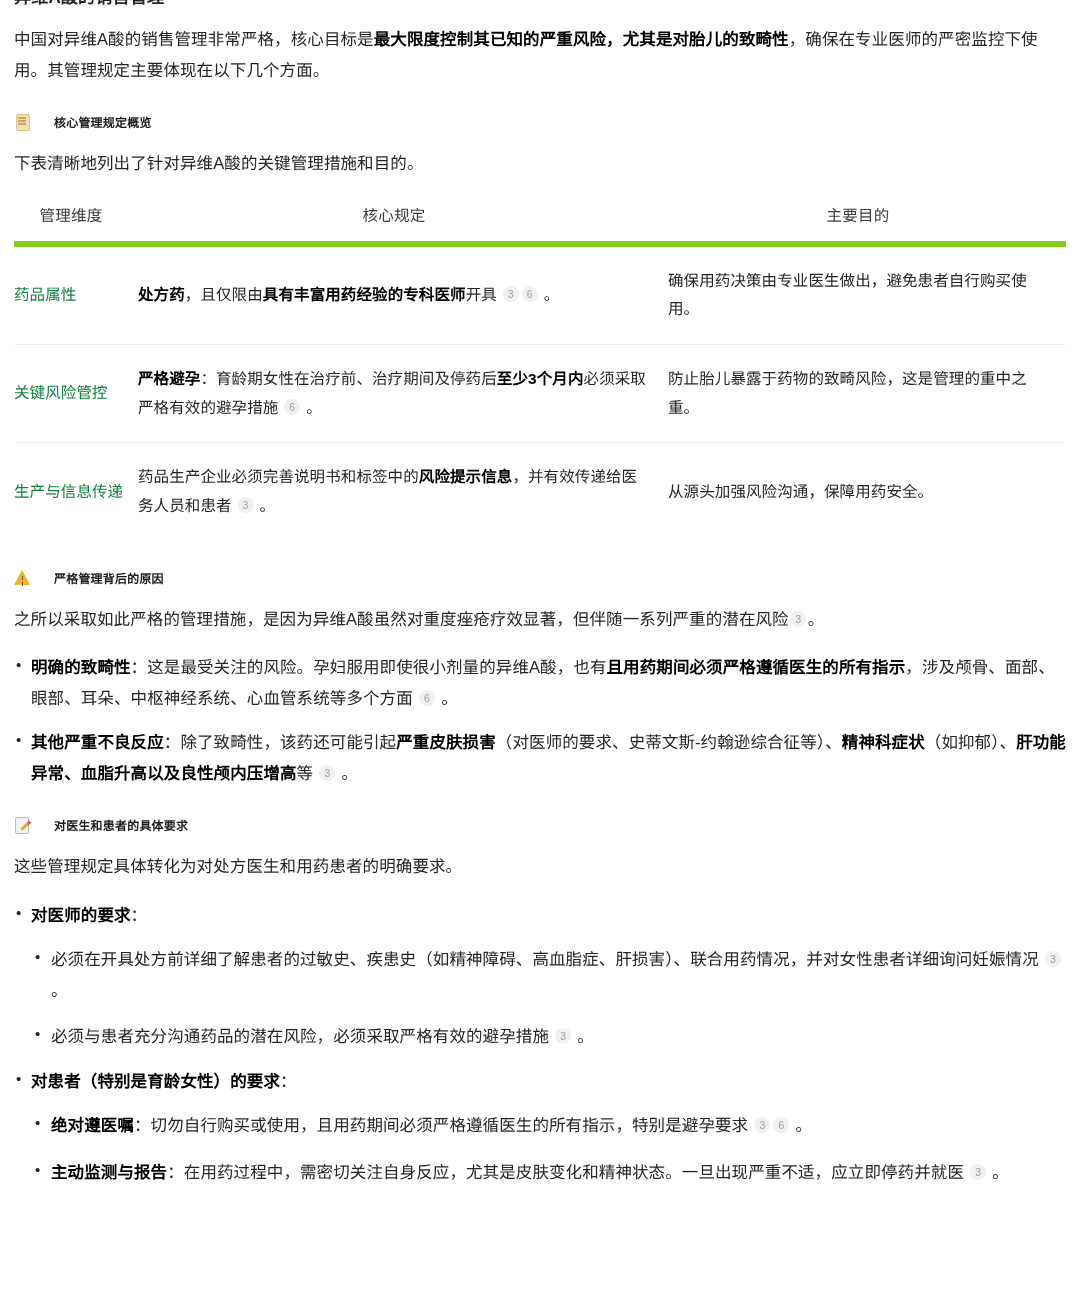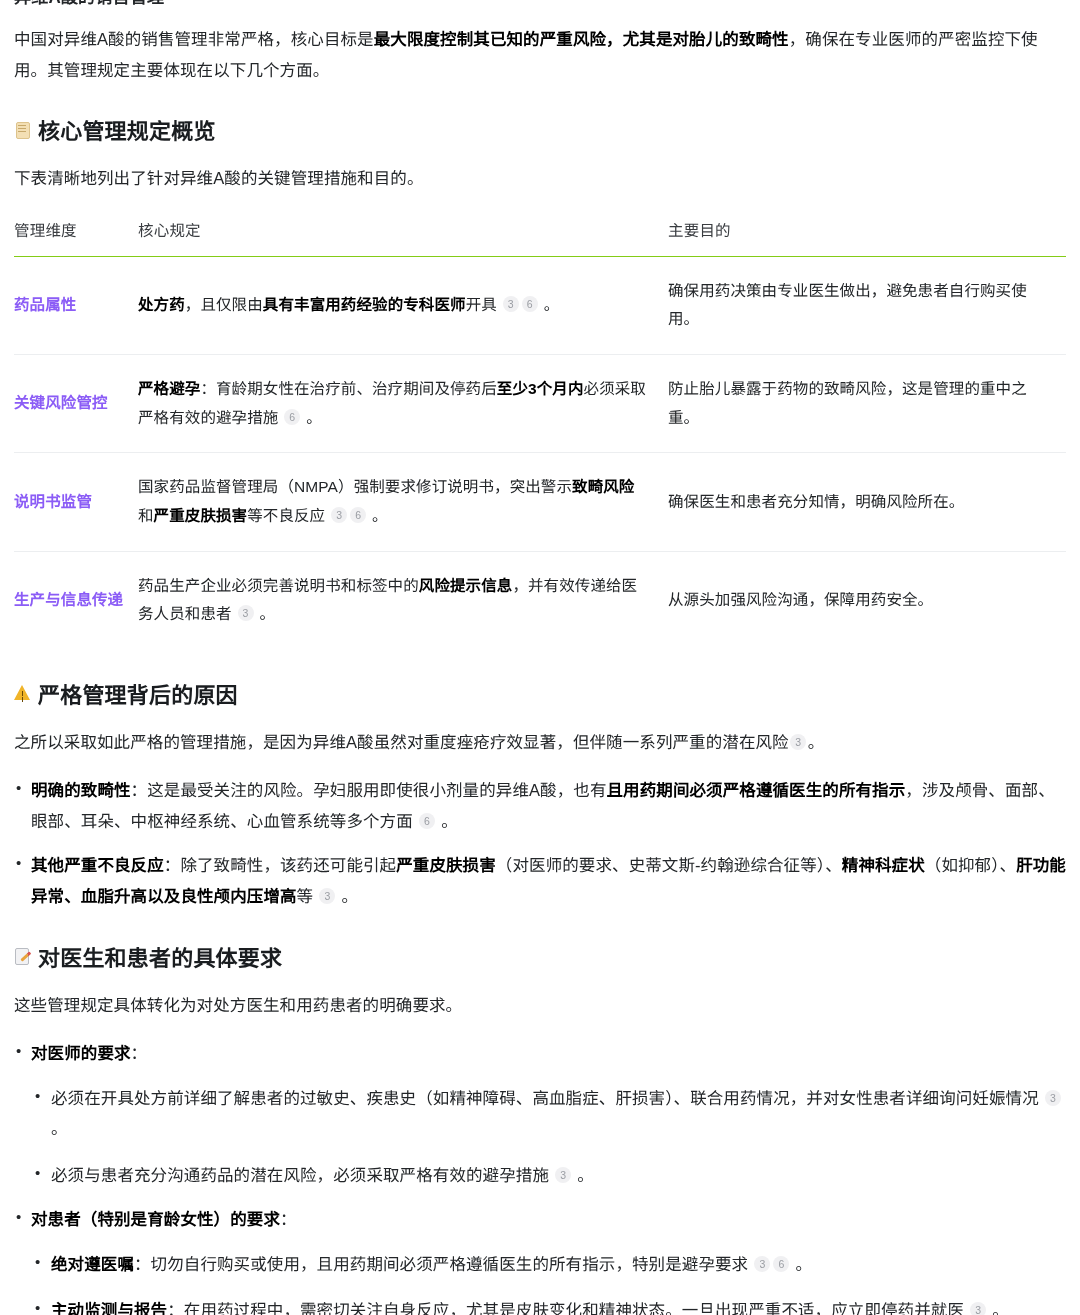--- a/index.html
+++ b/index.html
@@ -43,27 +43,27 @@
     font-size: 16.5px;
     line-height: 1.85;
     margin: 18px 0 0 0;
     color: #232629;
     letter-spacing: .1px;
   }
 
   b, strong { font-weight: 700; color: #000000; }
 
   h3.section {
-    font-size: 22px;
+    font-size: 12px;
     font-weight: 700;
     margin: 28px 0 0 0;
     color: #1a1d20;
     display: flex;
     align-items: center;
-    gap: 7px;
+    gap: 23px;
     letter-spacing: .2px;
   }
   h3.section .emo {
     font-size: 16px;
     line-height: 1;
     display: inline-block;
   }
 
   
   .emo-scroll, .emo-warn, .emo-memo, .emo-gem {
@@ -120,42 +120,42 @@
   }
 
   
   table.spec {
     width: 100%;
     border-collapse: collapse;
     margin-top: 24px;
     font-size: 15.5px;
   }
   table.spec th {
-    text-align: left;
+    text-align: center;
     font-weight: 400;
     color: #3a3d41;
     font-size: 15.5px;
     padding: 0 18px 16px 0;
     vertical-align: bottom;
-    border-bottom: 1px solid #84cc16;
+    border-bottom: 6px solid #84cc16;
     letter-spacing: .2px;
   }
   table.spec td {
     padding: 20px 18px 20px 0;
     vertical-align: middle;
     border-bottom: 1px solid #eceef0;
     line-height: 1.85;
     color: #232629;
     letter-spacing: .1px;
   }
   table.spec tr:last-child td { border-bottom: none; }
   table.spec .c1 { width: 124px; padding-right: 10px; }
   table.spec .c2 { width: 530px; }
   table.spec .c3 { width: auto; }
-  table.spec td.c1 { font-weight: 700; color: #8b5cf6; }
+  table.spec td.c1 { font-weight: 400; color: #15803d; }
 
   
   ul.lvl1 {
     margin: 18px 0 0 0;
     padding-left: 17px;
     list-style: none;
   }
   ul.lvl1 > li {
     position: relative;
     font-size: 16.5px;
@@ -247,25 +247,20 @@
           <td class="c1">药品属性</td>
           <td class="c2"><b>处方药</b><span>，且仅限由</span><b>具有丰富用药经验的专科医师</b><span>开具 </span><span class="cite">3</span><span class="cite">6</span><span> 。</span></td>
           <td class="c3">确保用药决策由专业医生做出，避免患者自行购买使用。</td>
         </tr>
         <tr>
           <td class="c1">关键风险管控</td>
           <td class="c2"><b>严格避孕</b><span>：育龄期女性在治疗前、治疗期间及停药后</span><b>至少3个月内</b><span>必须采取严格有效的避孕措施 </span><span class="cite">6</span><span> 。</span></td>
           <td class="c3">防止胎儿暴露于药物的致畸风险，这是管理的重中之重。</td>
         </tr>
         <tr>
-          <td class="c1">说明书监管</td>
-          <td class="c2"><span>国家药品监督管理局（NMPA）强制要求修订说明书，突出警示</span><b>致畸风险</b><span>和</span><b>严重皮肤损害</b><span>等不良反应 </span><span class="cite">3</span><span class="cite">6</span><span> 。</span></td>
-          <td class="c3">确保医生和患者充分知情，明确风险所在。</td>
-        </tr>
-        <tr>
           <td class="c1">生产与信息传递</td>
           <td class="c2"><span>药品生产企业必须完善说明书和标签中的</span><b>风险提示信息</b><span>，并有效传递给医务人员和患者 </span><span class="cite">3</span><span> 。</span></td>
           <td class="c3">从源头加强风险沟通，保障用药安全。</td>
         </tr>
       </tbody>
   </table>
 
   <h3 class="section">
     <span class="emo emo-warn"></span>
     <span>严格管理背后的原因</span>

